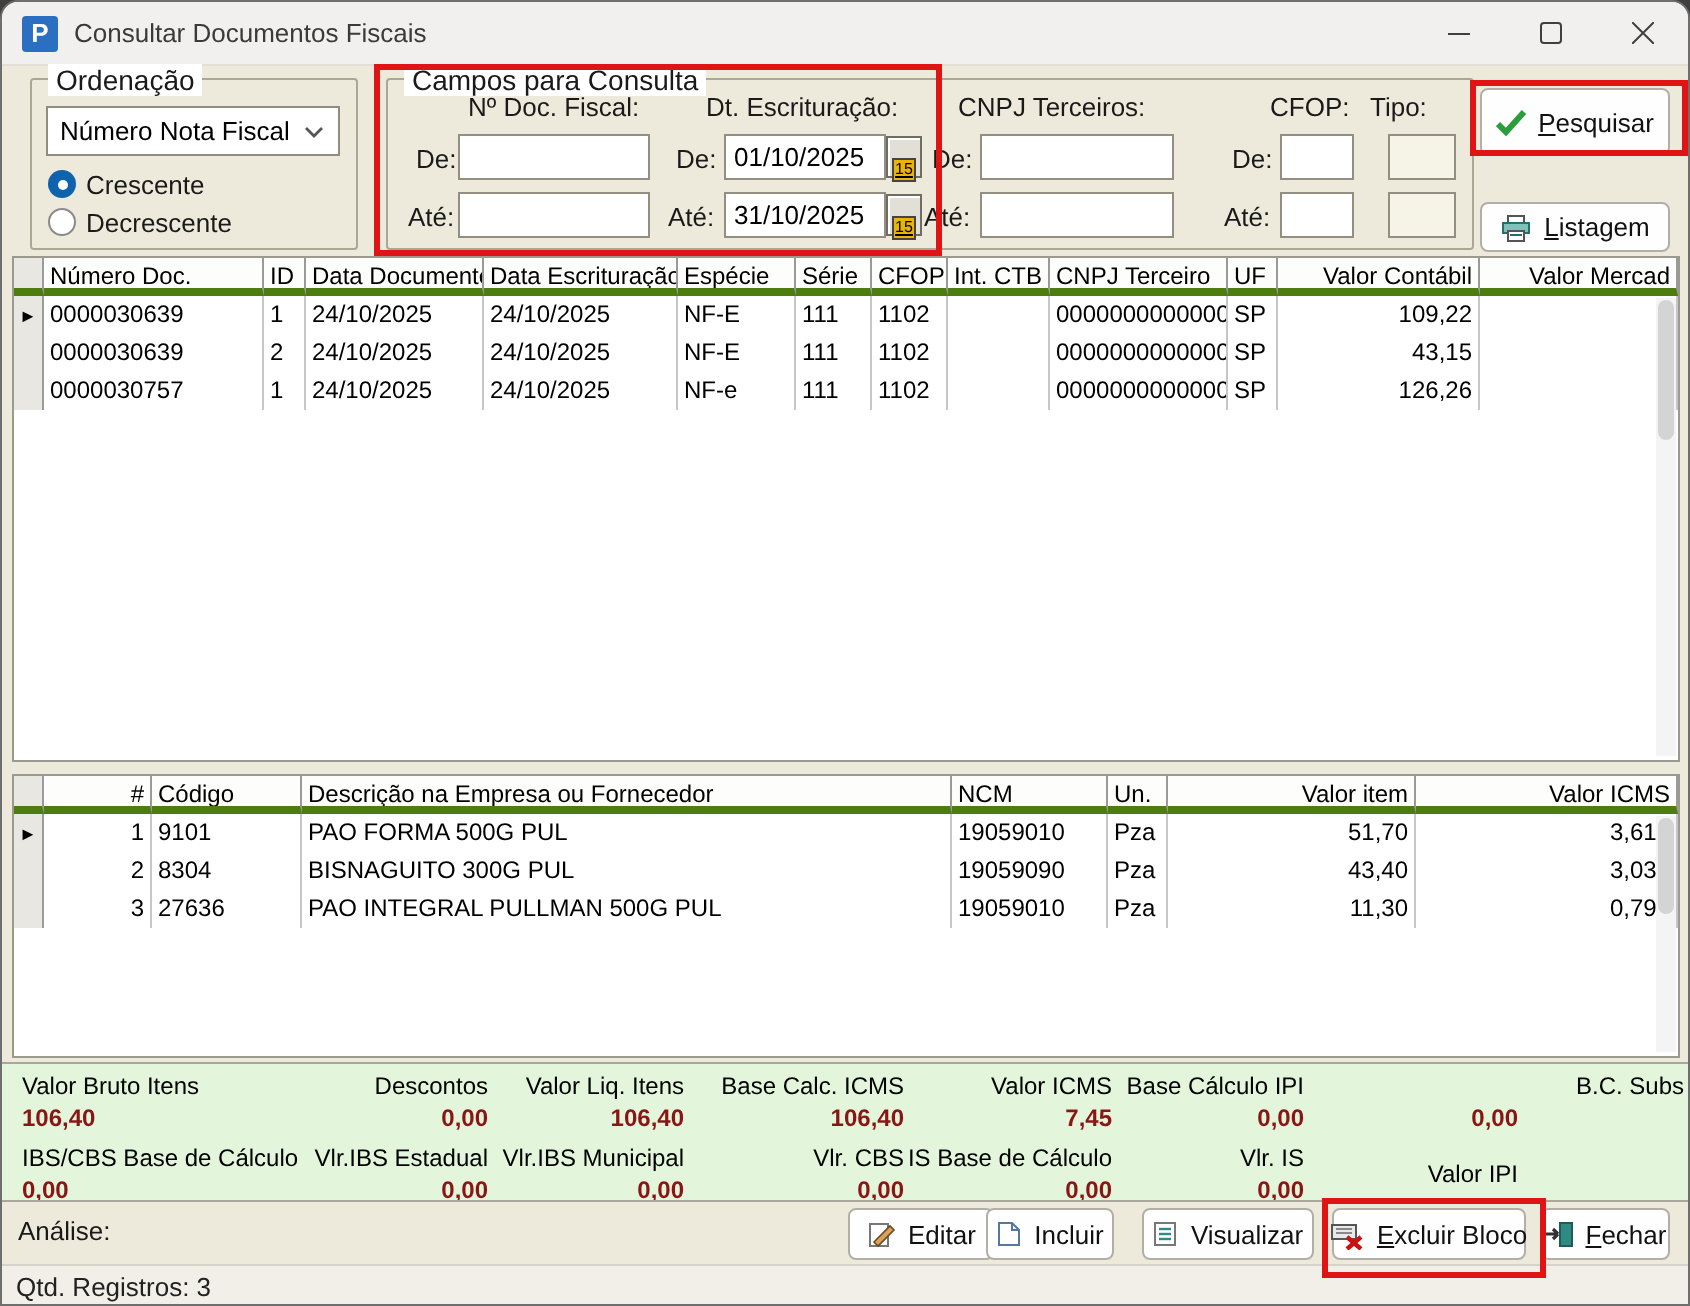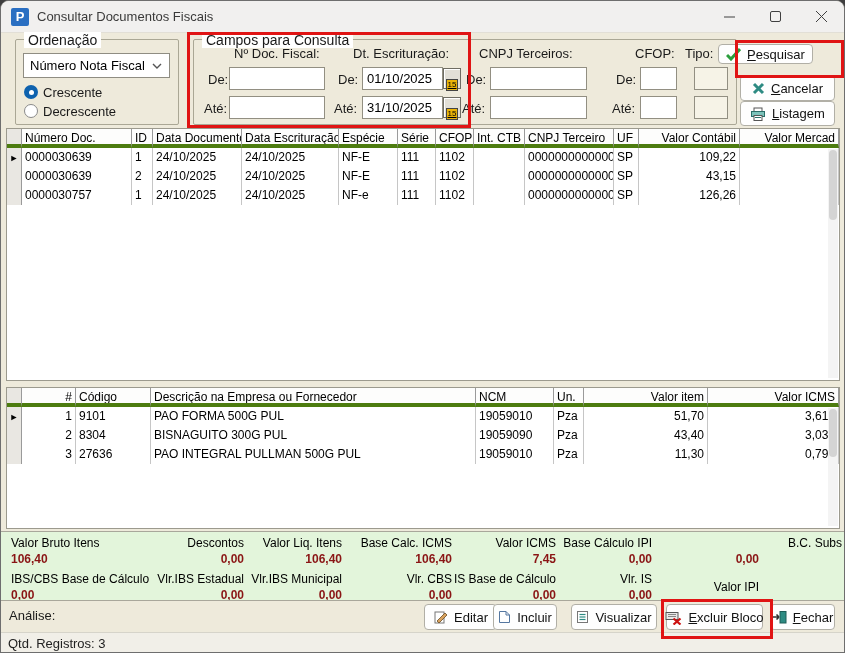--- a/index.html
+++ b/index.html
@@ -139,35 +139,27 @@
   <div class="lbl" style="left:634px;top:45px;">CFOP:</div>
   <div class="lbl" style="left:615px;top:71px;">De:</div>
   <input class="tb" style="left: 639px; top: 66px; width: 37px; height: 23px;" value="">
   <div class="lbl" style="left:611px;top:100px;">Até:</div>
   <input class="tb" style="left: 639px; top: 95px; width: 37px; height: 23px;" value="">
 
   <div class="lbl" style="left:684px;top:45px;">Tipo:</div>
   <input class="tb dim" style="left: 693px; top: 66px; width: 34px; height: 23px;" value="">
   <input class="tb dim" style="left: 693px; top: 95px; width: 34px; height: 23px;" value="">
 
-  <div class="btn" style="left:717px;top:43px;width:95px;height:20px;">
+  <div class="btn" style="left:739px;top:43px;width:95px;height:34px;">
     <span>
       <svg width="15" height="13">
           <path d="M1 7 L5 11 L14 1" fill="none" stroke="#2b9e3c" stroke-width="3"></path>
         </svg>
     </span>
     <span><u>P</u><span>esquisar</span></span>
-  </div>
-  <div class="btn" style="left:739px;top:74px;width:95px;height:26px;">
-    <span>
-      <svg width="13" height="13">
-          <path d="M2 2 L11 11 M11 2 L2 11" stroke="#2e8b83" stroke-width="3"></path>
-        </svg>
-    </span>
-    <span><u>C</u><span>ancelar</span></span>
   </div>
   <div class="btn" style="left:739px;top:100px;width:95px;height:25px;">
     <span>
       <svg width="16" height="14">
         <rect x="4" y="1" width="8" height="4" fill="#fff" stroke="#555" stroke-width="1"></rect>
         <rect x="1.5" y="4.5" width="13" height="5" fill="#7cc2ba" stroke="#2a6e68" stroke-width="1"></rect>
         <rect x="4" y="8.5" width="8" height="5" fill="#fff" stroke="#555" stroke-width="1"></rect>
         <line x1="5" y1="10.5" x2="11" y2="10.5" stroke="#2a6e68" stroke-width="1"></line>
       </svg>
     </span>

